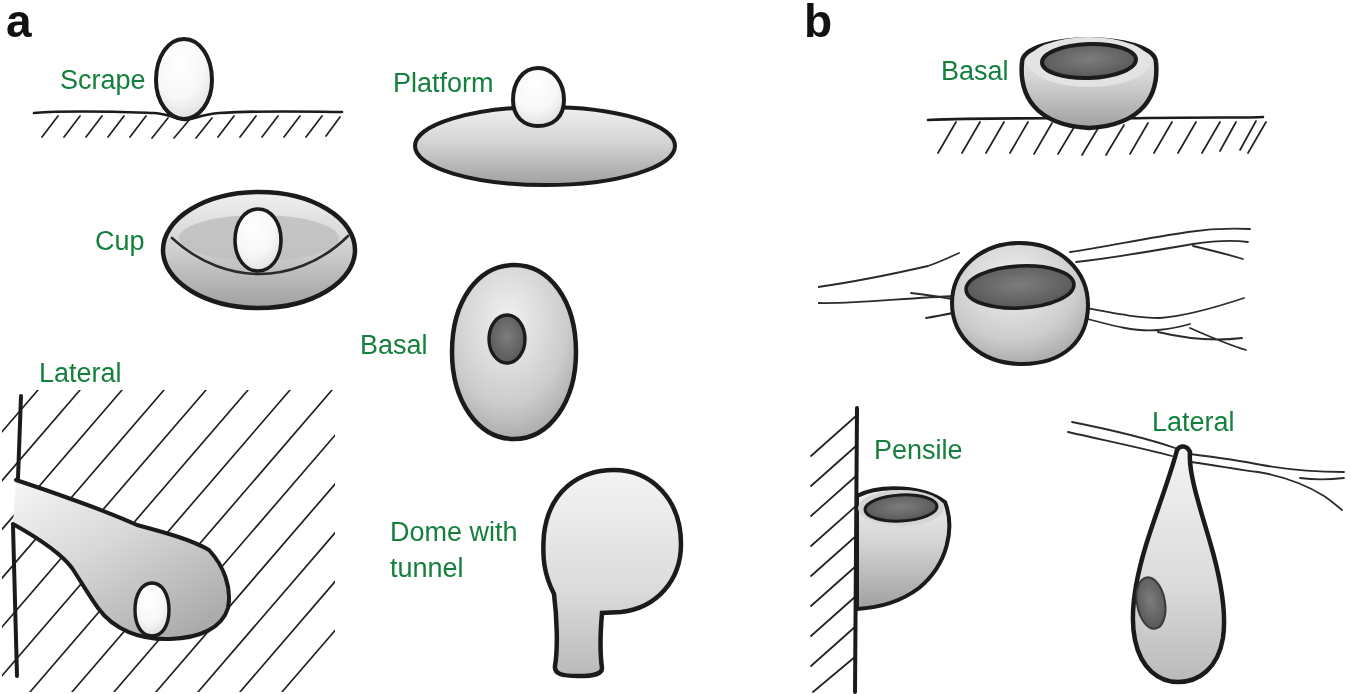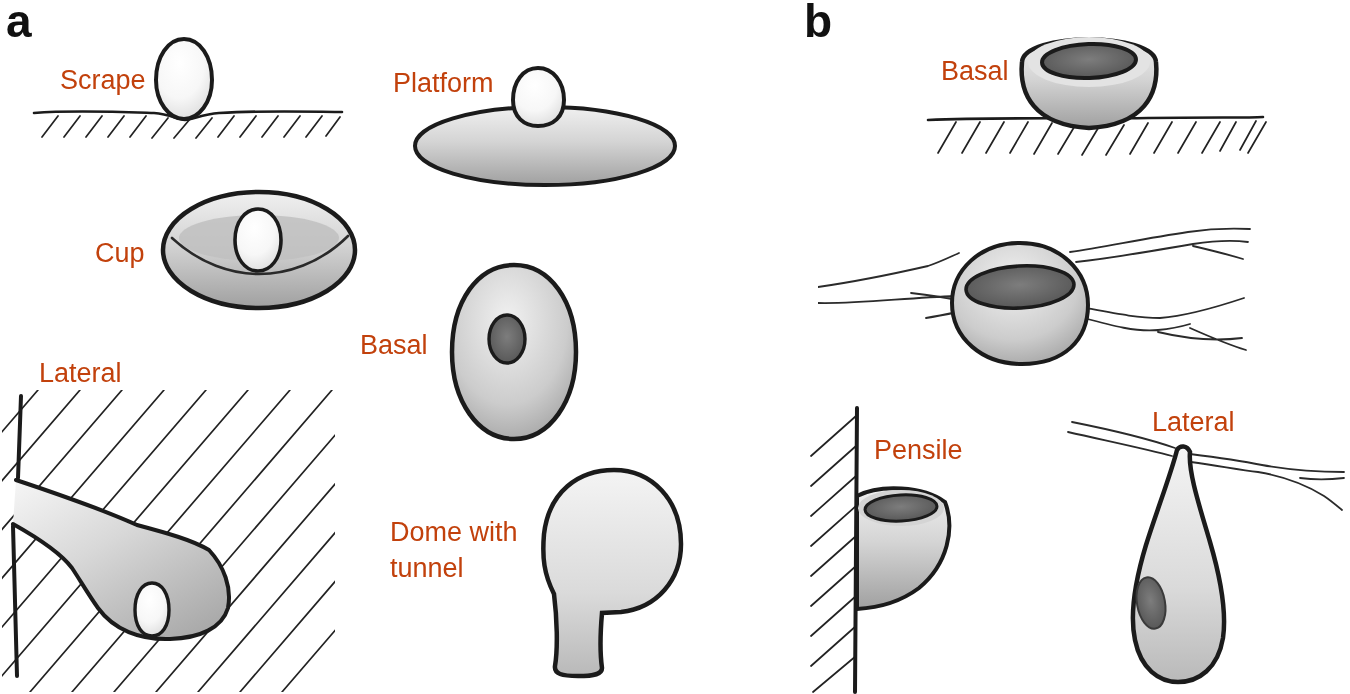--- a/index.html
+++ b/index.html
@@ -1,19 +1,19 @@
 <!DOCTYPE html>
 <html><head>
 <meta charset="utf-8">
 <style>
   html,body{margin:0;padding:0;background:#ffffff;}
   .figure{position:relative;width:1350px;height:694px;background:#ffffff;overflow:hidden;
           font-family:"Liberation Sans",sans-serif;color:#1f1f1f;}
   .panel-letter{position:absolute;font-size:46px;font-weight:700;color:#111;line-height:1;}
-  .nest-label{position:absolute;font-size:27px;color:#c2410c;white-space:nowrap;line-height:1.25;}
+  .nest-label{position:absolute;font-size:27px;color:#15803d;white-space:nowrap;line-height:1.25;}
   .nest-label.wrap{white-space:normal;text-align:left;line-height:1.32;}
   .illus{position:absolute;}
   svg{display:block;overflow:hidden;}
   .outline{fill:none;stroke:#1b1b1b;stroke-width:4;stroke-linecap:round;stroke-linejoin:round;}
   .thin{fill:none;stroke:#2b2b2b;stroke-width:1.8;stroke-linecap:round;stroke-linejoin:round;}
   .hatch{fill:none;stroke:#222;stroke-width:1.7;stroke-linecap:round;}
   .ground{fill:none;stroke:#1b1b1b;stroke-width:2.6;stroke-linecap:round;}
 </style>
 </head>
 <body>
@@ -64,21 +64,21 @@
     <path class="hatch" d="M14 107 L30 86 M36 107 L52 86 M58 107 L74 86 M80 107 L96 86 M102 107 L118 86 M124 108 L140 88 M146 108 L162 89 M168 108 L184 88 M190 107 L206 86 M212 107 L228 86 M234 107 L250 86 M256 107 L272 86 M278 107 L294 86 M298 106 L312 87"></path>
     <path fill="url(#eggGrad)" stroke="#1b1b1b" stroke-width="4" d="M156 9 C 172 9, 184 27, 184 50 C 184 72, 171 89, 156 89 C 141 89, 128 72, 128 50 C 128 27, 140 9, 156 9 Z"></path>
   </svg>
 
   <span class="nest-label" style="left:393px;top:67px">Platform</span>
   <svg class="illus" style="left:408px;top:60px" width="278" height="130" viewBox="0 0 278 130">
     <ellipse cx="137" cy="86" rx="130" ry="39" fill="url(#nestLin)" stroke="#1b1b1b" stroke-width="4"></ellipse>
     <path fill="url(#eggGrad)" stroke="#1b1b1b" stroke-width="4" d="M130 8 C 145 8, 156 22, 156 40 C 156 57, 145 66, 130 66 C 116 66, 105 57, 105 40 C 105 22, 115 8, 130 8 Z"></path>
   </svg>
 
-  <span class="nest-label" style="left:95px;top:237px">Cup</span>
+  <span class="nest-label" style="left:95px;top:225px">Cup</span>
   <svg class="illus" style="left:158px;top:188px" width="204" height="126" viewBox="0 0 204 126">
     <ellipse cx="101" cy="62" rx="96" ry="58" fill="url(#nestLin)" stroke="#1b1b1b" stroke-width="4.5"></ellipse>
     <ellipse cx="101" cy="50" rx="80" ry="23" fill="#bfbfbf" opacity="0.85"></ellipse>
     <path fill="url(#eggGrad)" stroke="#1b1b1b" stroke-width="3.6" d="M100 21 C 113 21, 123 34, 123 52 C 123 70, 113 83, 100 83 C 87 83, 77 70, 77 52 C 77 34, 87 21, 100 21 Z"></path>
     <path fill="none" stroke="#2a2a2a" stroke-width="2.6" stroke-linecap="round" d="M14 50 C 42 76, 74 86, 101 86 C 128 86, 162 76, 190 48"></path>
   </svg>
 
   <span class="nest-label" style="left:360px;top:329px">Basal</span>
   <svg class="illus" style="left:448px;top:261px" width="134" height="184" viewBox="0 0 134 184">
     <path fill="url(#ballRad)" stroke="#1b1b1b" stroke-width="4.5" d="M66 4 C 102 4, 128 40, 128 91 C 128 140, 102 178, 66 178 C 30 178, 4 140, 4 91 C 4 40, 30 4, 66 4 Z"></path>

